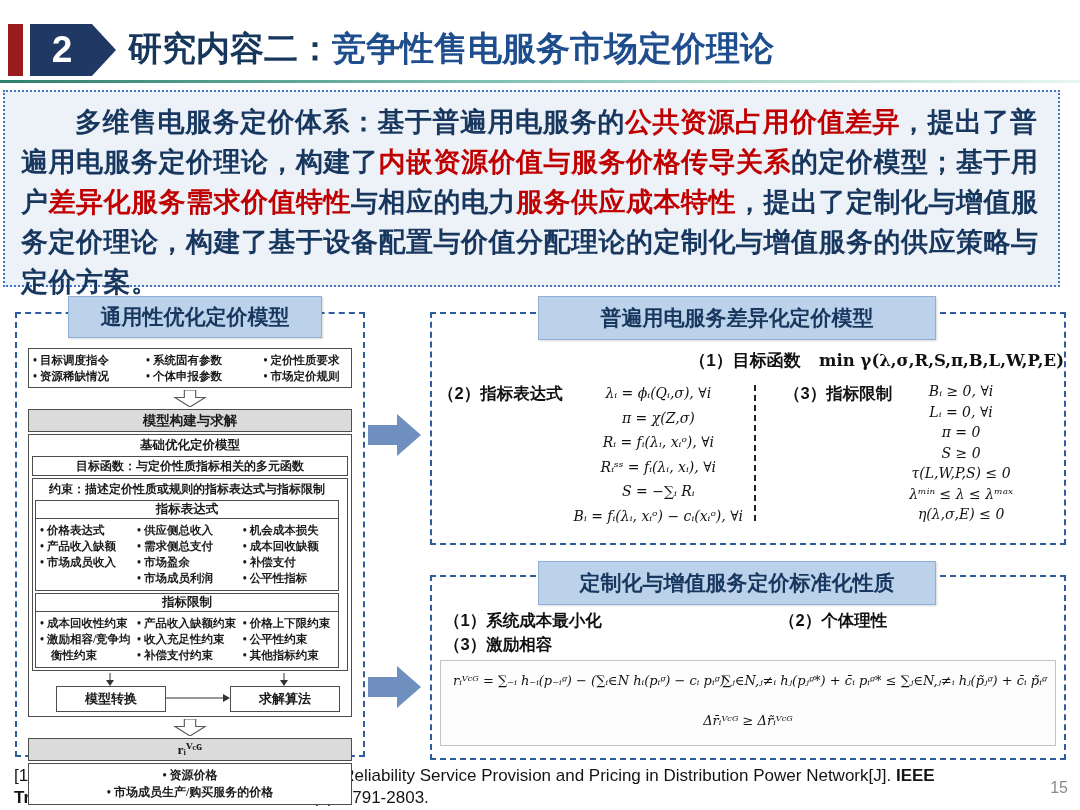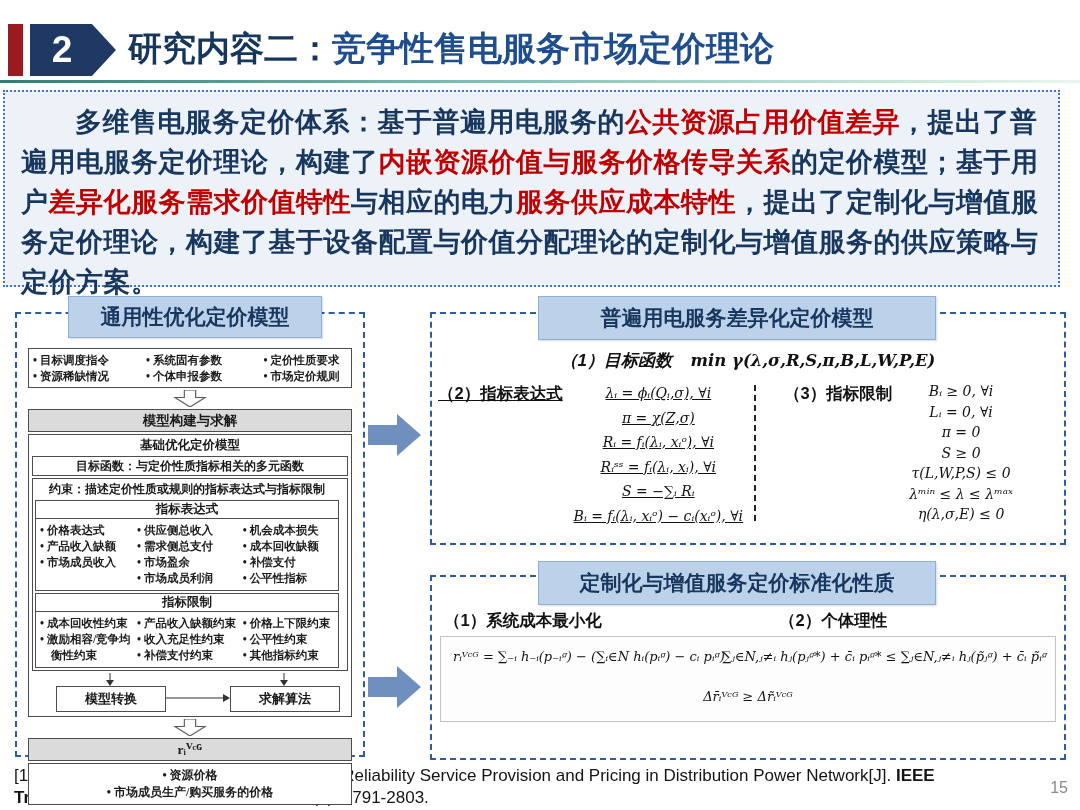--- a/index.html
+++ b/index.html
@@ -72,28 +72,28 @@
   .fc-smallbox{position:absolute;top:13px;width:108px;height:24px;border:1px solid #4d4d4d;background:#fff;
     font-size:13px;font-weight:700;text-align:center;line-height:24px;}
   .fc-smallbox.b1{left:24px;} .fc-smallbox.b2{left:198px;}
   .fc-output{padding:3px 2px;font-size:12px;font-weight:700;}
   .bi-center{display:block;text-align:center;line-height:17px;}
   .bi-center::before{content:"•  ";}
   
   .big-arrow{position:absolute;z-index:2;}
   
   .ucontent{position:absolute;left:432px;top:342px;width:632px;height:200px;z-index:2;color:#111;}
-  .obj-row{text-align:center;margin-top:7px;font-style:italic;}
+  .obj-row{text-align:right;margin-top:7px;}
   .obj-label{font-weight:700;font-size:17px;}
   .math{font-family:"DejaVu Serif","Liberation Serif",serif;}
   .obj-formula{font-weight:700;font-size:16.5px;margin-left:14px;}
   .ucols{display:flex;margin-top:9px;position:relative;}
   .vdash{position:absolute;left:322px;top:4px;height:136px;border-left:2px dashed #222;}
   .ucol{display:flex;}
-  .ucol1{width:322px;text-decoration:underline;}
+  .ucol1{width:322px;}
   .ucol2{flex:1;}
   .ulabel{font-weight:700;font-size:16.5px;white-space:nowrap;padding-top:2px;}
   .ucol1 .ulabel{padding-left:6px;}
   .ucol2 .ulabel{padding-left:30px;}
   .ustack{flex:1;text-align:center;font-style:italic;font-size:14px;}
   .ucol1 .ustack{line-height:24.5px;}
   .ucol2 .ustack{line-height:20.5px;margin-right:34px;}
   
   .ccontent{position:absolute;left:432px;top:610px;width:632px;height:148px;z-index:2;color:#111;}
   .crow{display:flex;padding:0 12px;font-weight:700;font-size:16.5px;}
@@ -262,20 +262,21 @@
           </div>
       </div>
     </div>
   </div>
 
   <div class="ccontent">
     <div class="crow">
       <div class="citem1">（1）系统成本最小化</div>
       <div class="citem2">（2）个体理性</div>
     </div>
+    <div class="citem3">（3）激励相容</div>
     <div class="cformula-box">
       <div class="cf cf-left math">rᵢⱽᶜᴳ = ∑₋ᵢ h₋ᵢ(p₋ᵢᵍ) − (∑ᵢ∈N hᵢ(pᵢᵍ) − cᵢ pᵢᵍ)</div>
       <div class="cf cf-right math">∑ⱼ∈N,ⱼ≠ᵢ hⱼ(pⱼᵍ*) + c̄ᵢ pᵢᵍ* ≤ ∑ⱼ∈N,ⱼ≠ᵢ hⱼ(p̃ⱼᵍ) + c̄ᵢ p̃ᵢᵍ</div>
       <div class="cf cf-bottom math">Δr̄ᵢⱽᶜᴳ ≥ Δr̃ᵢⱽᶜᴳ</div>
     </div>
   </div>
 
   <div class="footer">
     <span>[1] Wang Yi, Yang Zhifang, Yu Juan. Power Reliability Service Provision and Pricing in Distribution Power Network[J]. </span><span class="journal">IEEE Transactions on Smart Grid</span><span>, 2024, 15(3): 2791-2803.</span>
   </div>

